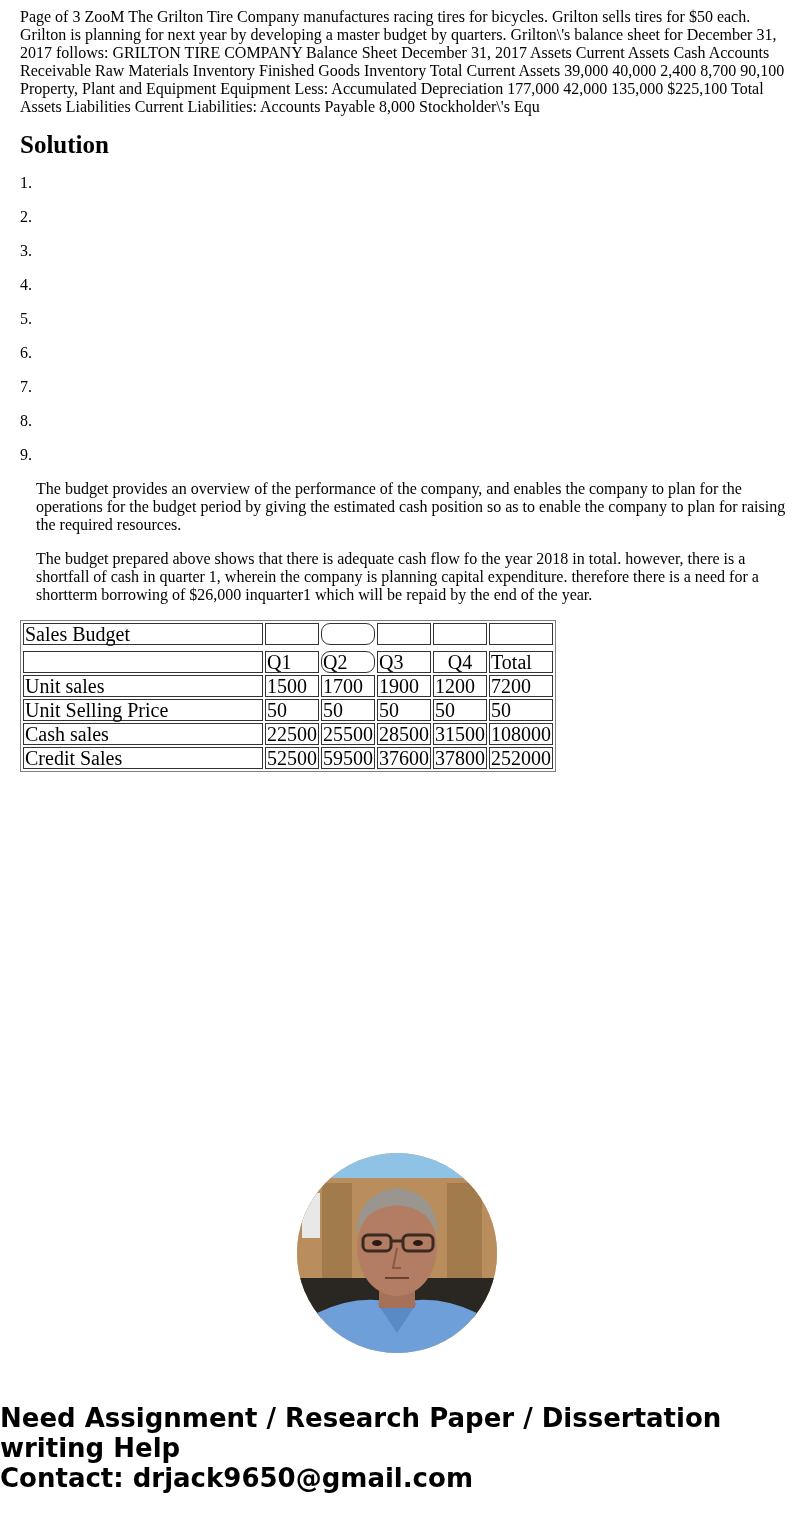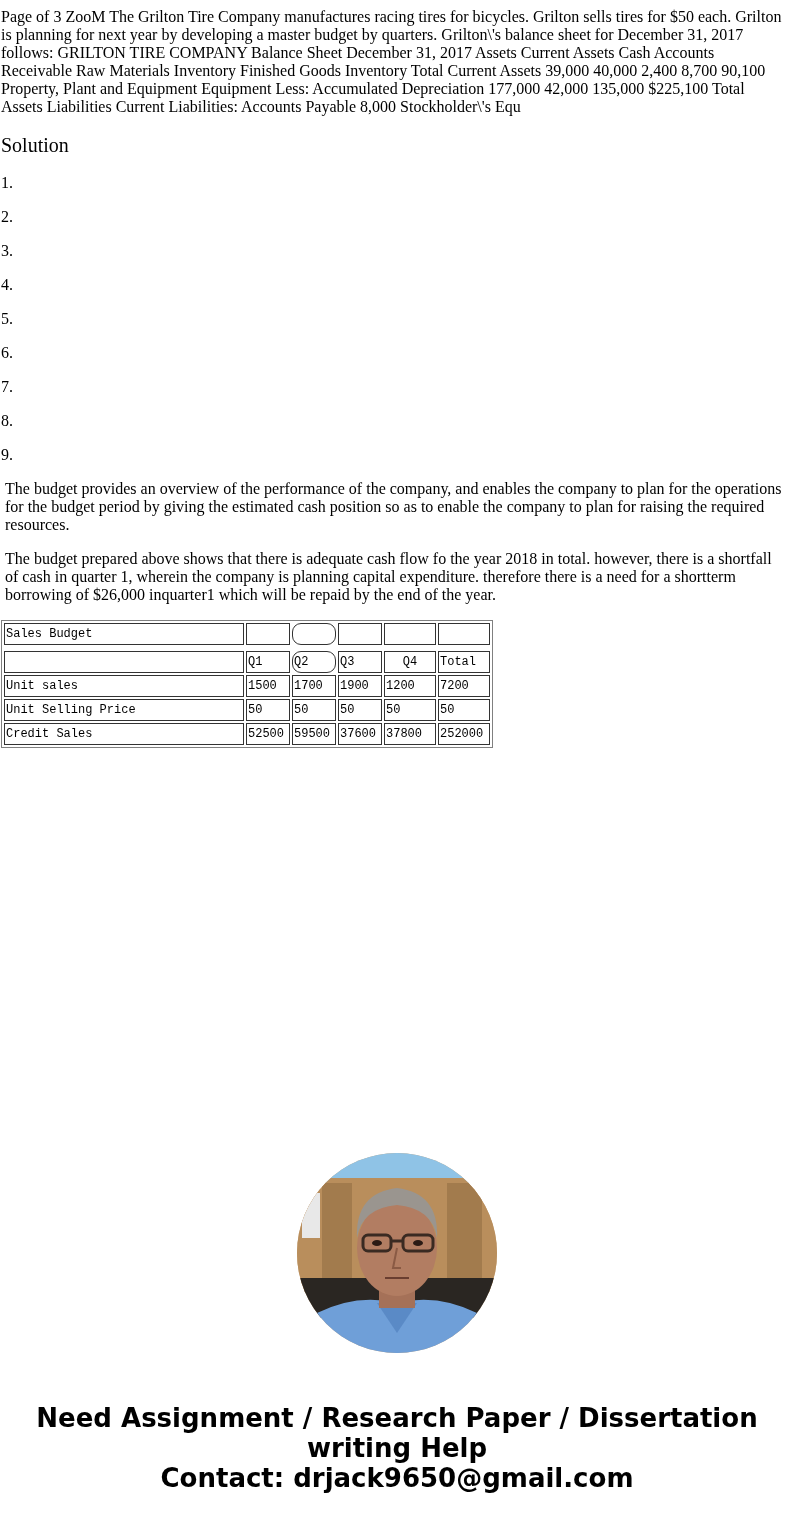--- a/index.html
+++ b/index.html
@@ -5,36 +5,36 @@
     html, body { margin: 0; padding: 0; background: #ffffff; }
     body {
       width: 794px;
       min-height: 1523px;
       font-family: "Liberation Serif", serif;
       font-size: 16px;
       color: #000;
       line-height: 18px;
       position: relative;
     }
-    .content { padding: 8px 8px 0 1px; }
-    p { margin: 0 0 16px 4px; }
+    .content { padding: 8px 8px 0 20px; }
+    p { margin: 0 0 16px 16px; }
     .question { margin: 0; line-height: 18px; }
     h3.solution {
-      font-size: 20px;
-      font-weight: normal;
+      font-size: 25px;
+      font-weight: bold;
       margin: 18px 0 18px 0;
       line-height: 22px;
     }
     .step { margin: 0 0 16px 0; }
     table.budget {
       border: 1px solid #808080;
       border-spacing: 2px;
       border-collapse: separate;
-      font-family: Liberation Mono, monospace;
-      font-size: 12px;
+      font-family: Liberation Serif, serif;
+      font-size: 20px;
       margin-top: 0;
     }
     table.budget td {
       border: 1px solid #333;
       padding: 1px 1px;
       height: 18px;
       line-height: 18px;
       white-space: nowrap;
       vertical-align: middle;
     }
@@ -57,21 +57,21 @@
       width: 200px;
       height: 200px;
       border-radius: 50%;
       overflow: hidden;
     }
     .promo {
       position: absolute;
       left: 0;
       top: 1403px;
       width: 794px;
-      text-align: center;
+      text-align: left;
       font-family: "DejaVu Sans", sans-serif;
       font-weight: bold;
       font-size: 26px;
       line-height: 30px;
       color: #000;
     }
     .promo div { margin: 0; }
   </style>
 </head>
 <body>
@@ -124,20 +124,28 @@
       </tr>
       <tr>
         <td>Unit Selling Price</td>
         <td>50</td>
         <td>50</td>
         <td>50</td>
         <td>50</td>
         <td>50</td>
       </tr>
       <tr>
+        <td>Cash sales</td>
+        <td>22500</td>
+        <td>25500</td>
+        <td>28500</td>
+        <td>31500</td>
+        <td>108000</td>
+      </tr>
+      <tr>
         <td>Credit Sales</td>
         <td>52500</td>
         <td>59500</td>
         <td>37600</td>
         <td>37800</td>
         <td>252000</td>
       </tr>
     </tbody>
   </table>
 </div>

